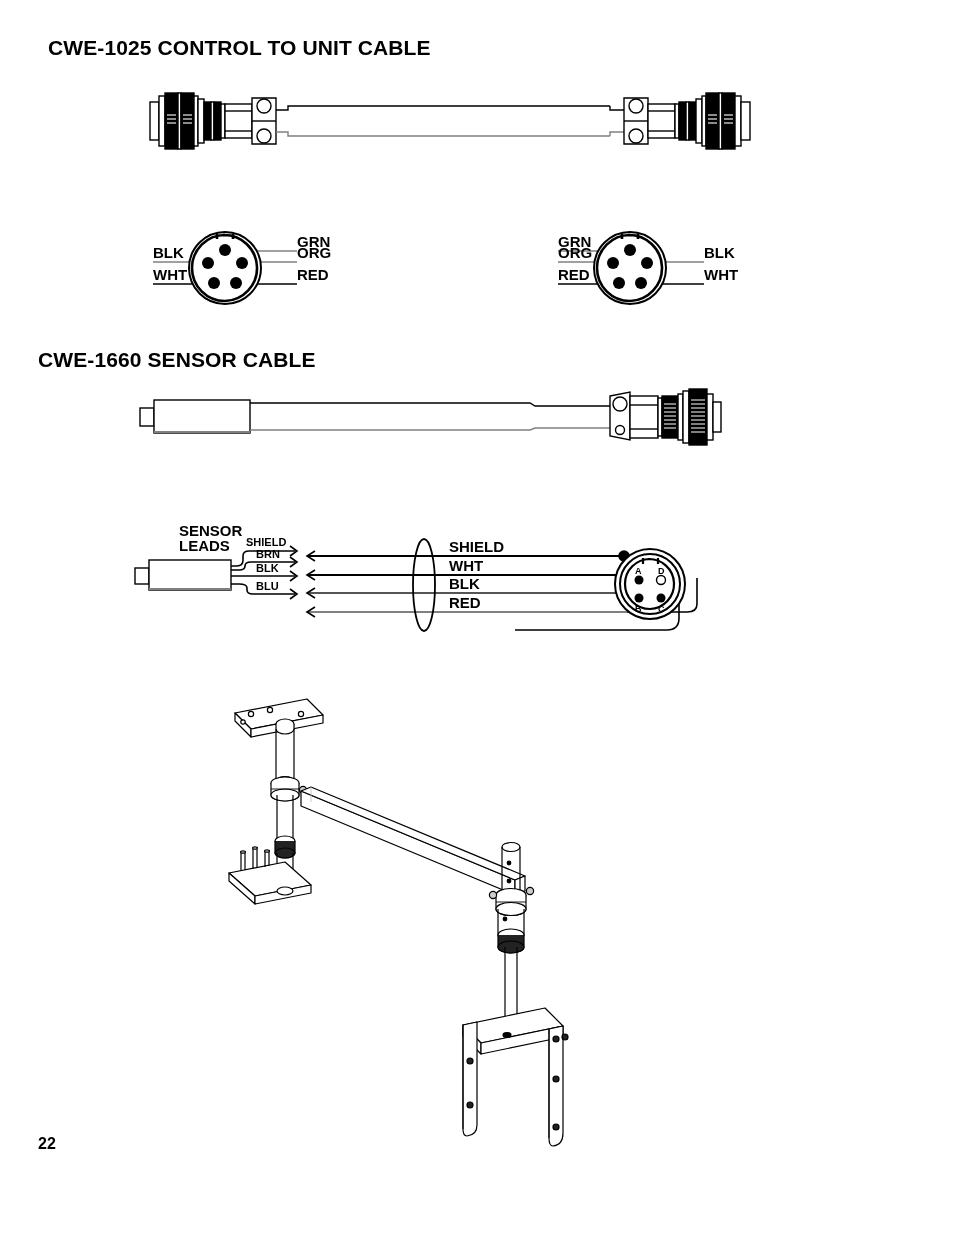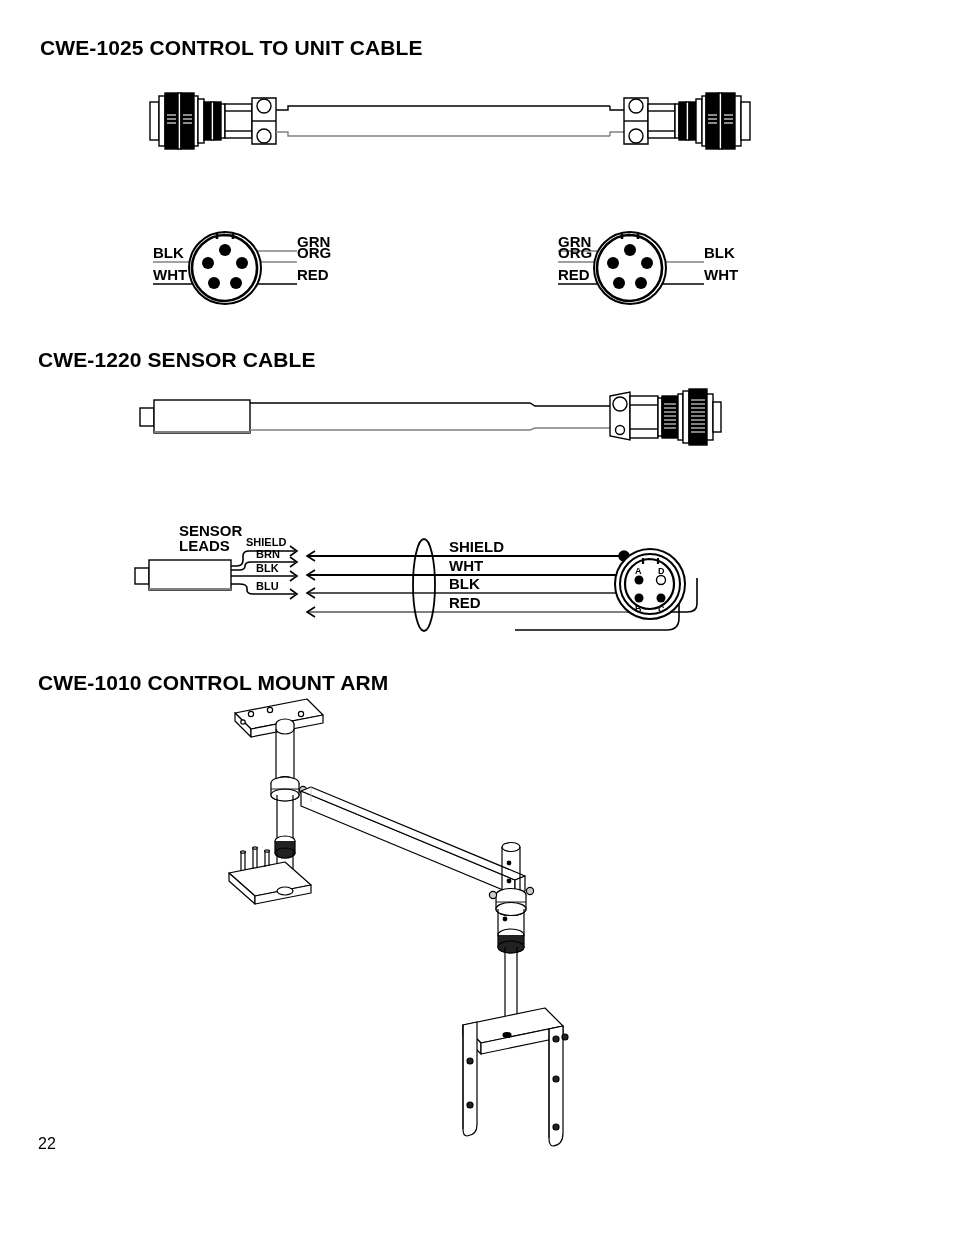--- a/index.html
+++ b/index.html
@@ -22,30 +22,30 @@
     height: 1235px;
   }
   .section-title {
     position: absolute;
     font-size: 21px;
     font-weight: bold;
     letter-spacing: 0.1px;
     white-space: nowrap;
     color: #000;
   }
-  #title-1025 { left: 40px; top: 36px; text-align: center; }
+  #title-1025 { left: 48px; top: 36px; text-align: center; }
   #title-1020 { left: 38px; top: 348px; }
   #title-1010 { left: 38px; top: 671px; }
 
   .page-number {
     position: absolute;
     left: 38px;
     top: 1135px;
     font-size: 16px;
-    font-weight: normal;
+    font-weight: bold;
   }
 
   .svg-block {
     position: absolute;
   }
   #fig-1025-cable  { left: 140px; top: 82px;  }
   #fig-1025-pins-l { left: 145px; top: 222px; }
   #fig-1025-pins-r { left: 540px; top: 222px; }
   #fig-1020-cable  { left: 130px; top: 378px; }
   #fig-1020-wiring { left: 127px; top: 518px; }
@@ -201,21 +201,21 @@
         <circle cx="101" cy="61" r="6"></circle>
       </g>
       <text class="lbl-big" x="18" y="25">GRN</text>
       <text class="lbl-big" x="18" y="36">ORG</text>
       <text class="lbl-big" x="18" y="58">RED</text>
       <text class="lbl-big" x="164" y="36">BLK</text>
       <text class="lbl-big" x="164" y="58">WHT</text>
     </svg>
   </div>
 
-  <div class="section-title" id="title-1020">CWE-1220 SENSOR CABLE</div>
+  <div class="section-title" id="title-1020">CWE-1660 SENSOR CABLE</div>
 
   <div class="svg-block" id="fig-1020-cable">
     <svg width="610" height="86" viewBox="0 0 610 86">
       <g stroke="#000" fill="#fff" stroke-width="1.4">
 
         <rect x="10" y="30" width="14" height="18"></rect>
 
         <rect x="24" y="22" width="96" height="33"></rect>
         <line x1="24" y1="54" x2="120" y2="54" stroke="#808080" stroke-width="2"></line>
 
@@ -339,21 +339,20 @@
       </g>
       <circle cx="534" cy="62" r="4.5" fill="#fff" stroke="#000" stroke-width="1.4"></circle>
 
       <text class="lbl-pin" x="508" y="56">A</text>
       <text class="lbl-pin" x="531" y="56">D</text>
       <text class="lbl-pin" x="508" y="94">B</text>
       <text class="lbl-pin" x="531" y="94">C</text>
     </svg>
   </div>
 
-  <div class="section-title" id="title-1010">CWE-1010 CONTROL MOUNT ARM</div>
 
   <div class="svg-block" id="fig-1010-arm">
     <svg width="420" height="460" viewBox="0 0 420 460">
       <g stroke="#000" fill="#fff" stroke-width="1.2" stroke-linejoin="round">
 
         <path d="M20 18 L92 4 L108 20 L36 34 Z"></path>
         <path d="M20 18 L20 26 L36 42 L36 34 Z"></path>
         <path d="M36 34 L108 20 L108 28 L36 42 Z"></path>
         <circle cx="36" cy="19" r="2.6"></circle>
         <circle cx="55" cy="15" r="2.6"></circle>

